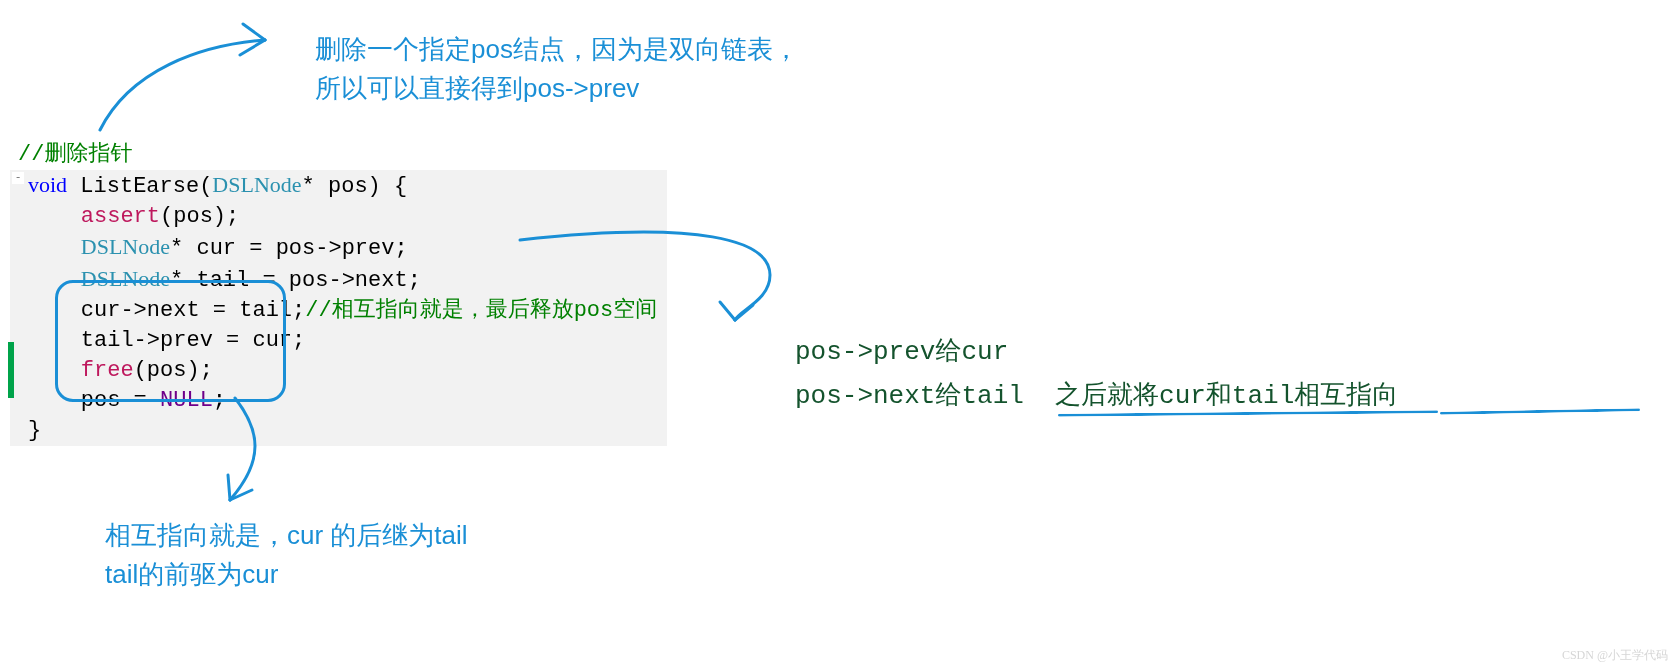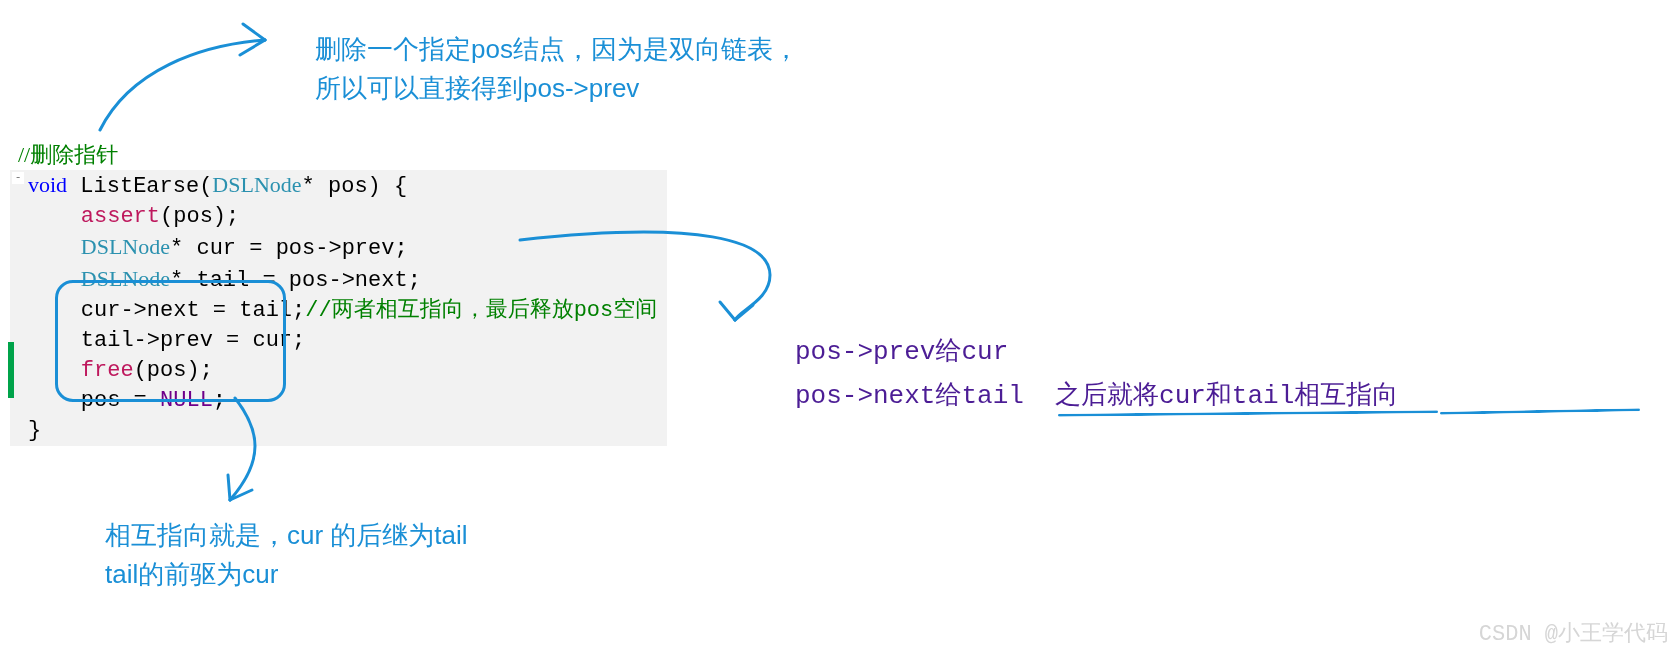--- a/index.html
+++ b/index.html
@@ -16,21 +16,21 @@
   .annotation {
     position: absolute;
     color: #1a8fd6;
     font-size: 26px;
     line-height: 1.5;
     font-family: "Microsoft YaHei", "KaiTi", sans-serif;
   }
 
   .annotation-right-note {
     position: absolute;
-    color: #4c1d95;
+    color: #14532d;
     font-size: 26px;
     line-height: 1.7;
     font-family: Consolas, "Courier New", "Microsoft YaHei", monospace;
     white-space: nowrap;
   }
 
   .underline-stroke {
     position: absolute;
     border-bottom: 3px solid #1a8fd6;
     border-radius: 3px;
@@ -48,21 +48,20 @@
     background: #ffffff;
   }
 
   .code-line {
     white-space: pre;
     padding-left: 18px;
   }
 
   .code-line.first {
     padding-left: 8px;
-    font-family: Liberation Serif, serif;
   }
 
   .highlighted-body {
     background: #f2f2f2;
   }
 
   .tok-comment { color: #008000; }
   .tok-keyword { color: #0000ff; font-family: Liberation Serif, serif; }
   .tok-func    { color: #be185d; }
   .tok-type    { color: #2b91af; font-family: Liberation Serif, serif; }
@@ -98,24 +97,24 @@
     position: absolute;
     border: 3px solid #1a8fd6;
     border-radius: 18px;
     pointer-events: none;
   }
 
   
   .watermark {
     position: absolute;
     right: 12px;
-    bottom: 24px;
+    bottom: 8px;
     color: #d6d6d6;
-    font-size: 22px;
-    font-family: Liberation Mono, monospace;
+    font-size: 12px;
+    font-family: Liberation Serif, serif;
   }
 
   
   svg.overlay {
     position: absolute;
     left: 0;
     top: 0;
     width: 1680px;
     height: 672px;
     pointer-events: none;
@@ -136,21 +135,21 @@
     <span class="gutter-minus">-</span>
 
     <div class="code-line"><span class="tok-keyword">void</span><span> ListEarse</span><span>(</span><span class="tok-type">DSLNode</span><span>* pos) {</span></div>
 
     <div class="code-line">    <span class="tok-func">assert</span><span>(pos);</span></div>
 
     <div class="code-line">    <span class="tok-type">DSLNode</span><span>* cur = pos-&gt;prev;</span></div>
 
     <div class="code-line">    <span class="tok-type">DSLNode</span><span>* tail = pos-&gt;next;</span></div>
 
-    <div class="code-line">    <span>cur-&gt;next = tail;</span><span class="tok-comment">//两者相互指向，最后释放pos空间</span></div>
+    <div class="code-line">    <span>cur-&gt;next = tail;</span><span class="tok-comment">//相互指向就是，最后释放pos空间</span></div>
 
     <div class="code-line">    <span>tail-&gt;prev = cur;</span></div>
 
     <div class="code-line">    <span class="tok-func">free</span><span>(pos);</span></div>
 
     <div class="code-line">    <span>pos = </span><span class="tok-const">NULL</span><span>;</span></div>
 
     <div class="code-line"><span>}</span></div>
   </div>
 </div>

